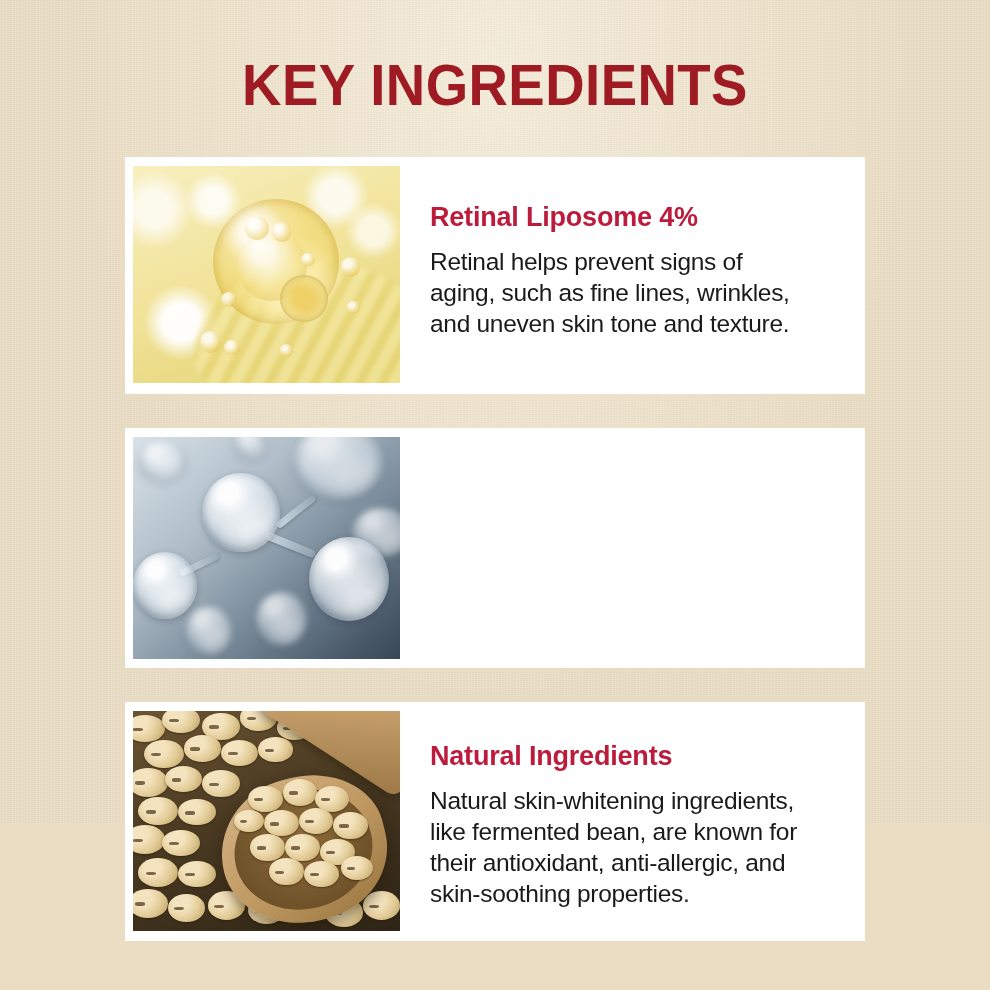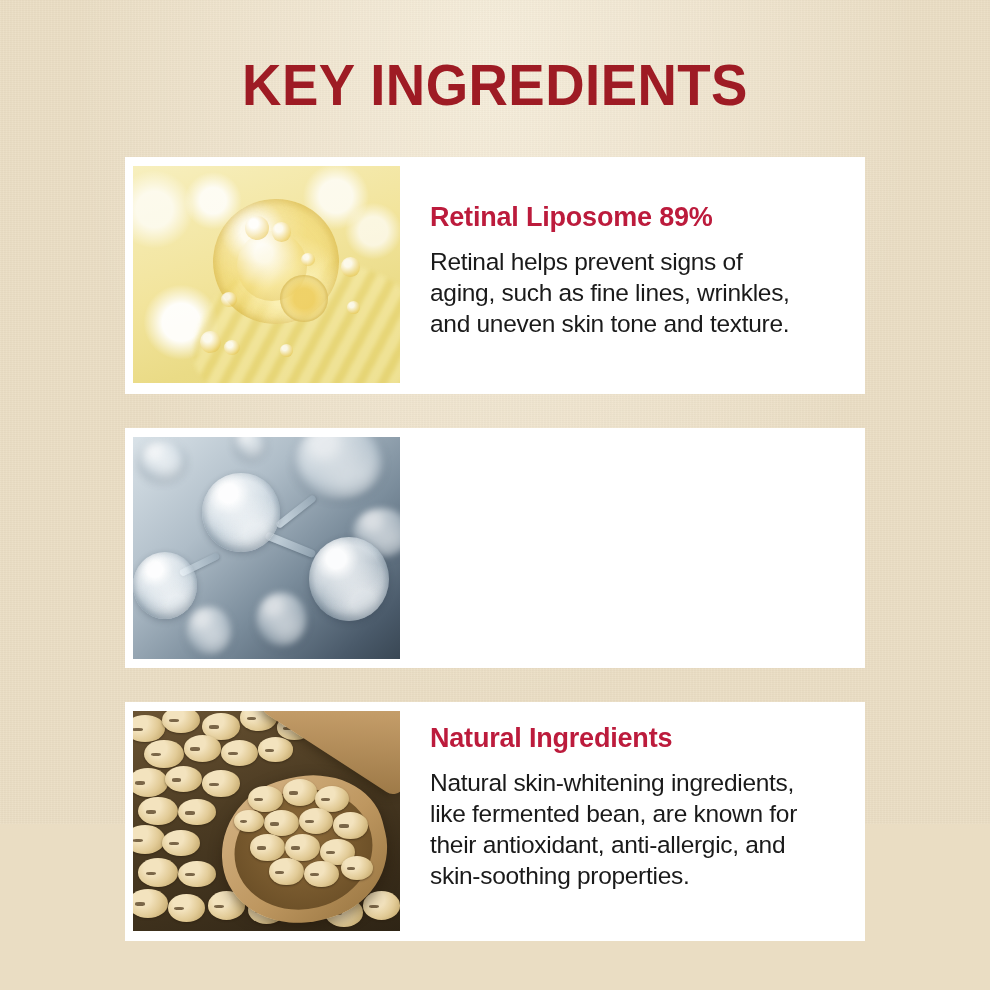--- a/index.html
+++ b/index.html
@@ -73,21 +73,21 @@
   }
   #card-2 .card-media { height: 222px; }
   #card-3 .card-media { height: 220px; }
 
   .card-body {
     flex: 1 1 auto;
     padding: 0 18px 0 30px;
   }
   #card-1 .card-body { padding-top: 44px; }
   #card-2 .card-body { padding-top: 24px; }
-  #card-3 .card-body { padding-top: 20px; }
+  #card-3 .card-body { padding-top: 38px; }
 
   .card-heading {
     color: #BC1B3C;
     font-weight: bold;
     font-size: 27px;
     line-height: 33px;
     letter-spacing: -0.2px;
     margin-bottom: 12px;
     white-space: pre-line;
   }
@@ -244,21 +244,21 @@
       <div class="lipo-dot" style="left:33%;top:58%;width:6%;height:7%;"></div>
       <div class="lipo-dot" style="left:63%;top:40%;width:5%;height:6%;"></div>
       <div class="lipo-dot" style="left:25%;top:76%;width:8%;height:10%;"></div>
       <div class="lipo-dot" style="left:34%;top:80%;width:6%;height:7%;"></div>
       <div class="lipo-dot" style="left:78%;top:42%;width:7%;height:9%;"></div>
       <div class="lipo-dot" style="left:80%;top:62%;width:5%;height:6%;"></div>
       <div class="lipo-dot" style="left:55%;top:82%;width:5%;height:6%;"></div>
     </div>
 
     <div class="card-body">
-      <div class="card-heading">Retinal Liposome 89%</div>
+      <div class="card-heading">Retinal Liposome 4%</div>
       <div class="card-text">Retinal helps prevent signs of
 aging, such as fine lines, wrinkles,
 and uneven skin tone and texture.</div>
     </div>
   </div>
 
   <div class="card" id="card-2">
 
     <div class="card-media img-molecule">
       <div class="mol-sphere mol-blur" style="left:60%;top:-6%;width:34%;height:34%;"></div>

